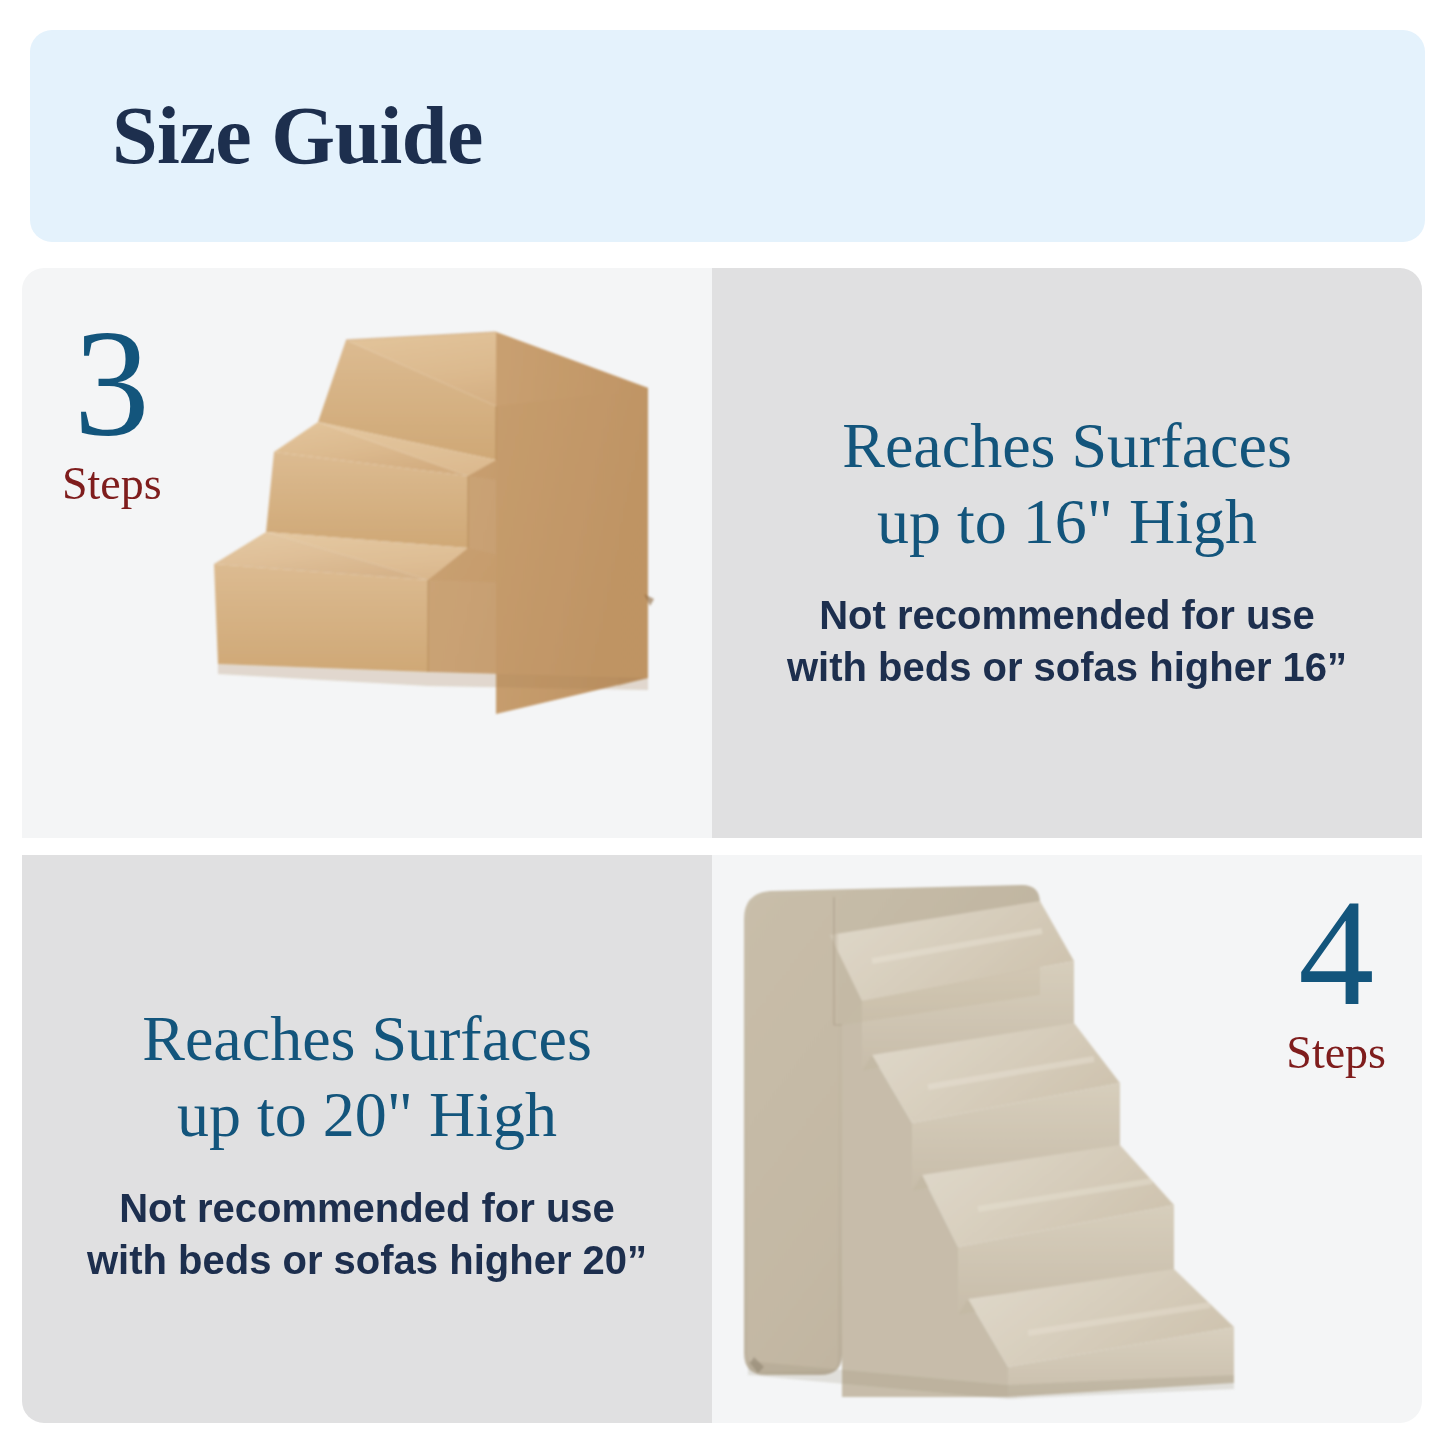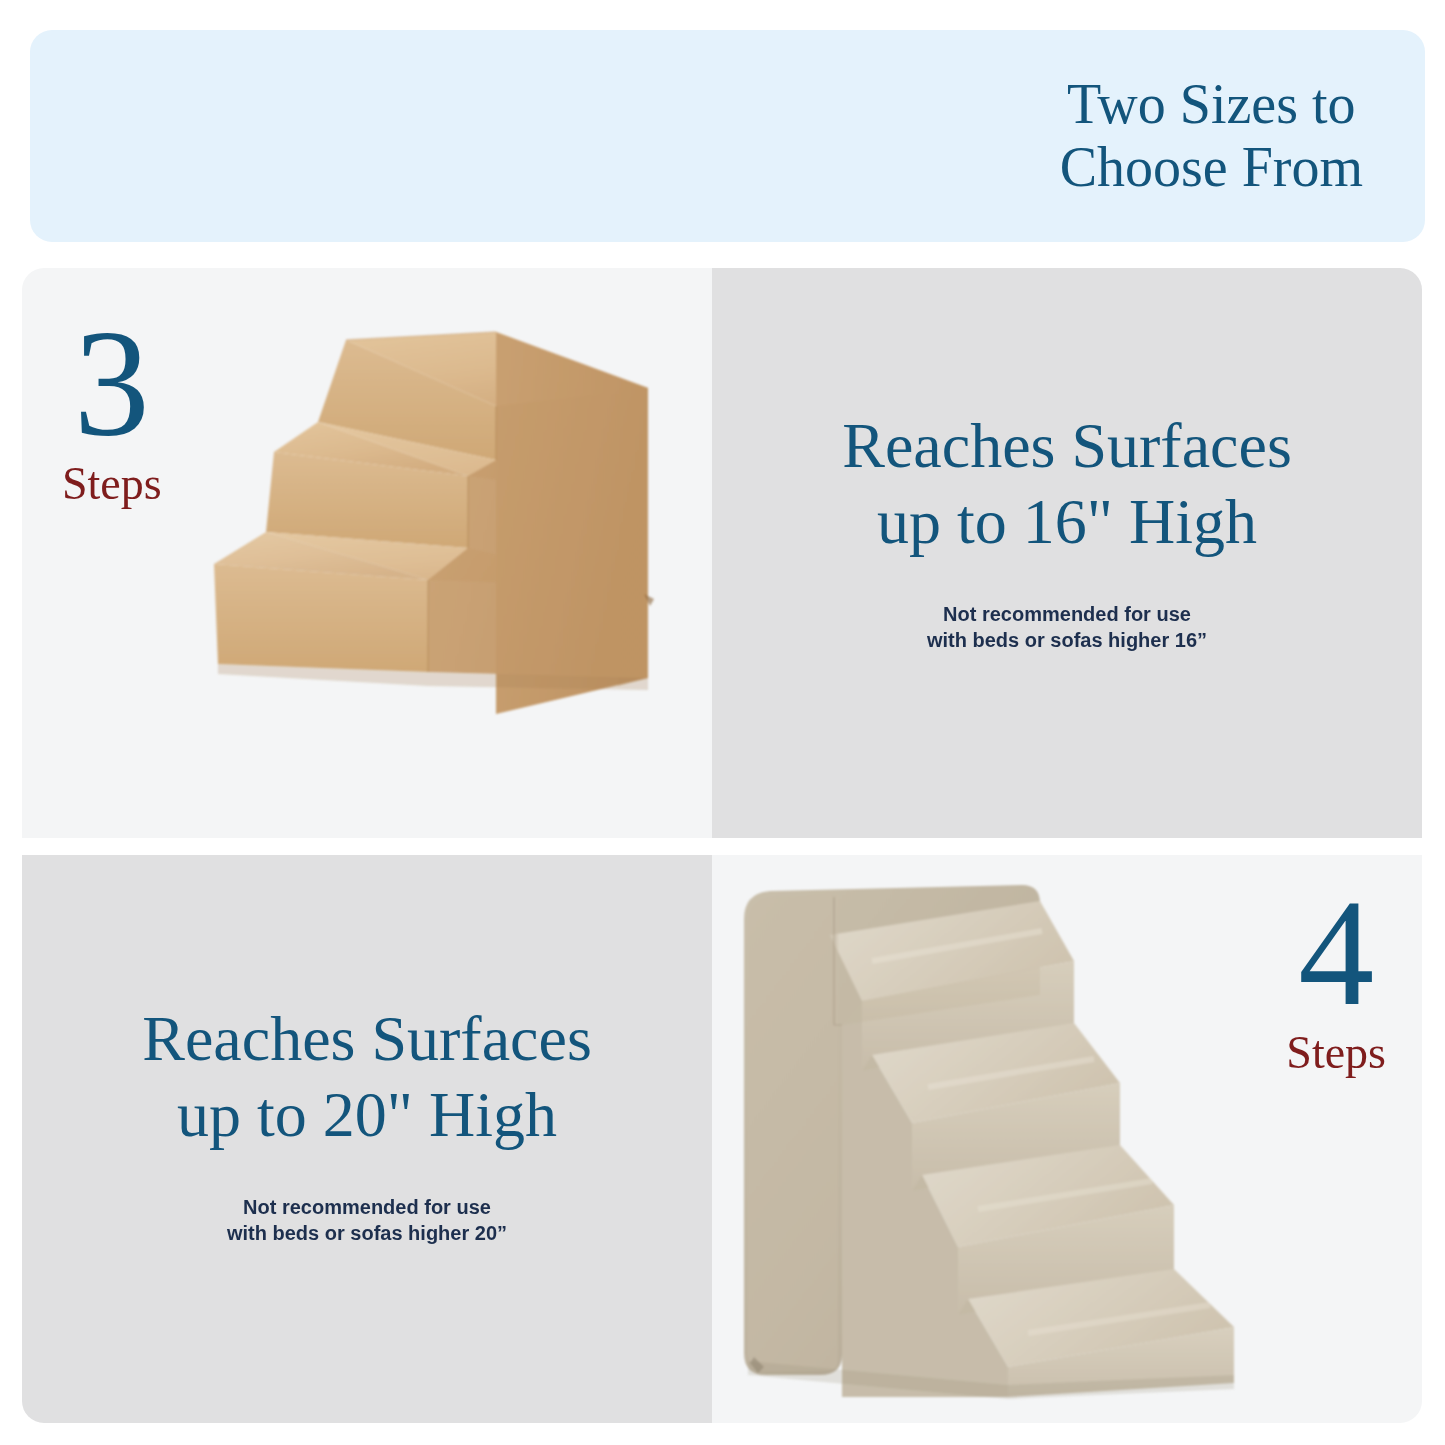--- a/index.html
+++ b/index.html
@@ -80,45 +80,44 @@
   .copy { position:absolute; text-align:center; }
   .copy .head {
     font-family:"Liberation Serif", serif;
     font-weight:400;
     font-size:64px;
     line-height:1.18;
     color:#13557c;
     white-space:pre-line;
   }
   .copy .note {
-    margin-top:42px;
+    margin-top:30px;
     font-family:"Liberation Sans", sans-serif;
     font-weight:700;
-    font-size:20px;
+    font-size:40px;
     line-height:1.30;
     color:#1d2f4e;
     white-space:pre-line;
   }
   .copy-tr { left:40px; right:40px; top:140px; }
   .copy-bl { left:30px; right:30px; top:146px; }
 
   
   .product { position:absolute; }
   .prod-3 { left:156px; top:58px;  width:500px; height:420px; }
   .prod-4 { left:10px;  top:20px;  width:540px; height:530px; }
   .product svg { display:block; width:100%; height:100%; }
 </style>
 </head>
 <body>
 
 <div class="page">
 
   <div class="header-band">
-    <div class="header-sub">Two Sizes to
-Choose From</div>
+    <div class="header-title">Size Guide</div>
   </div>
 
   <div class="grid">
 
     <div class="panel p-tl">
 
       <div class="step-badge badge-tl">
         <span class="num">3</span>
         <span class="lbl">Steps</span>
       </div>

